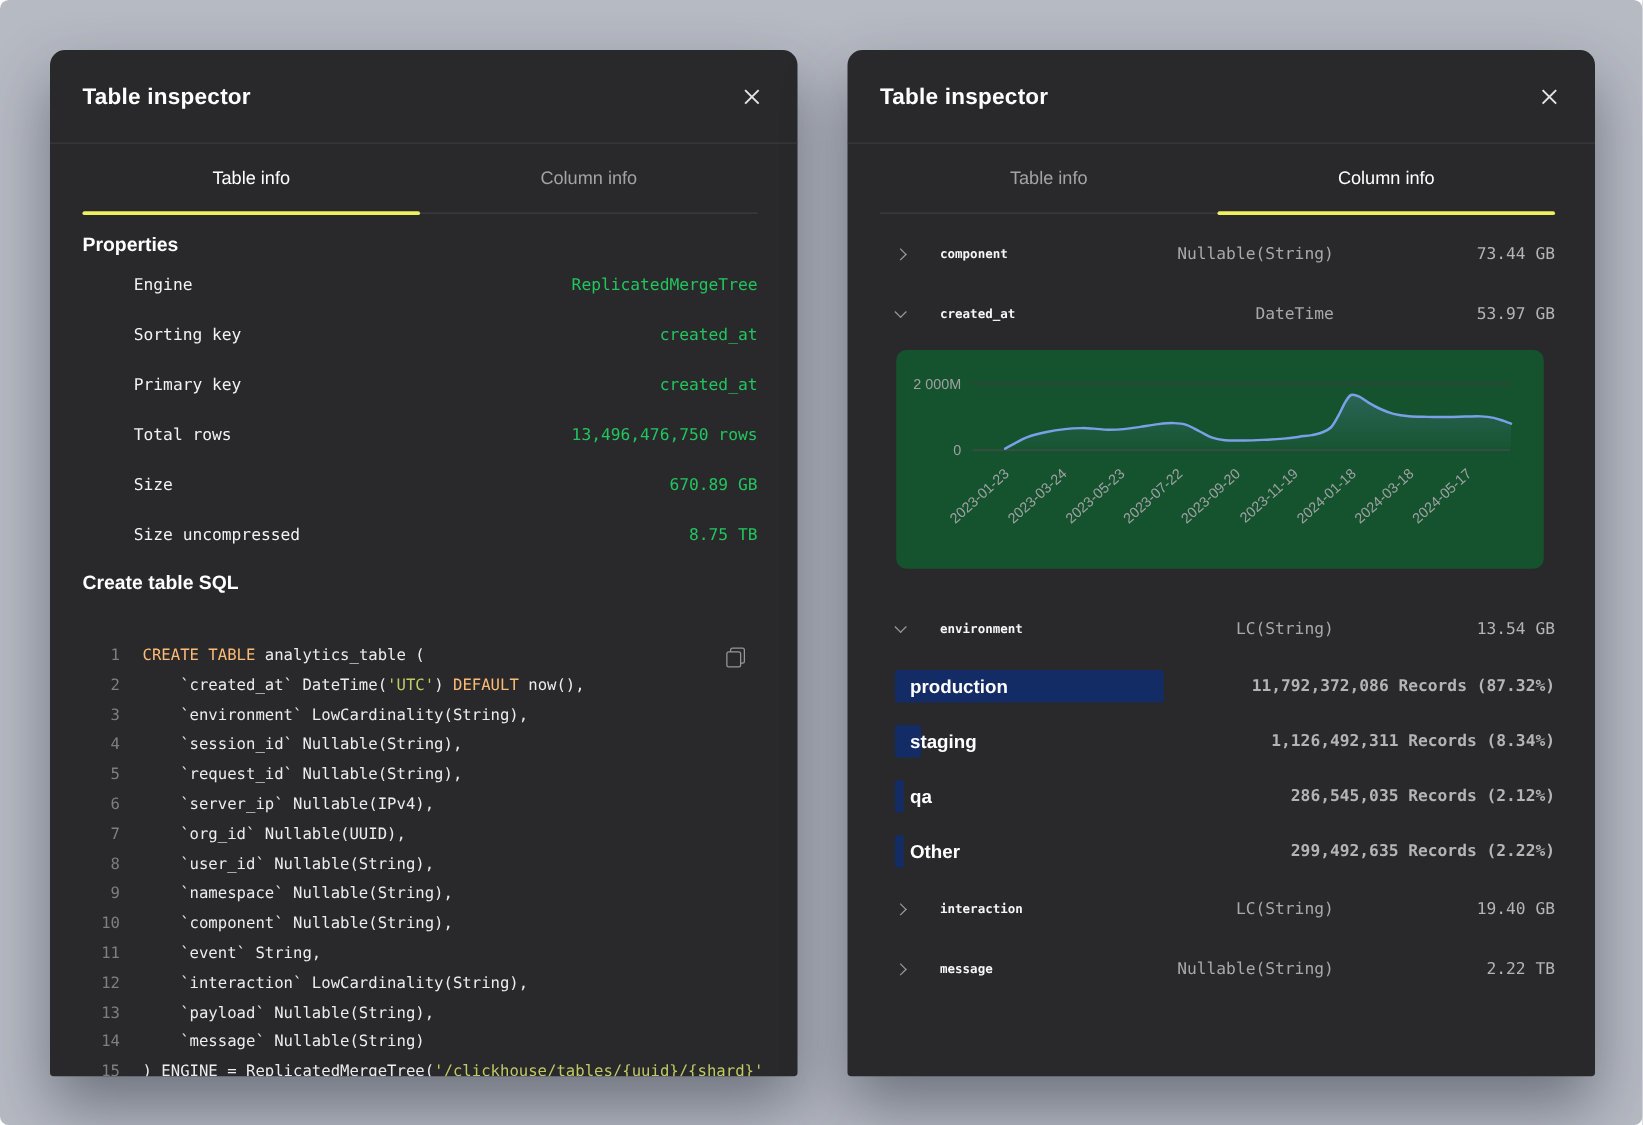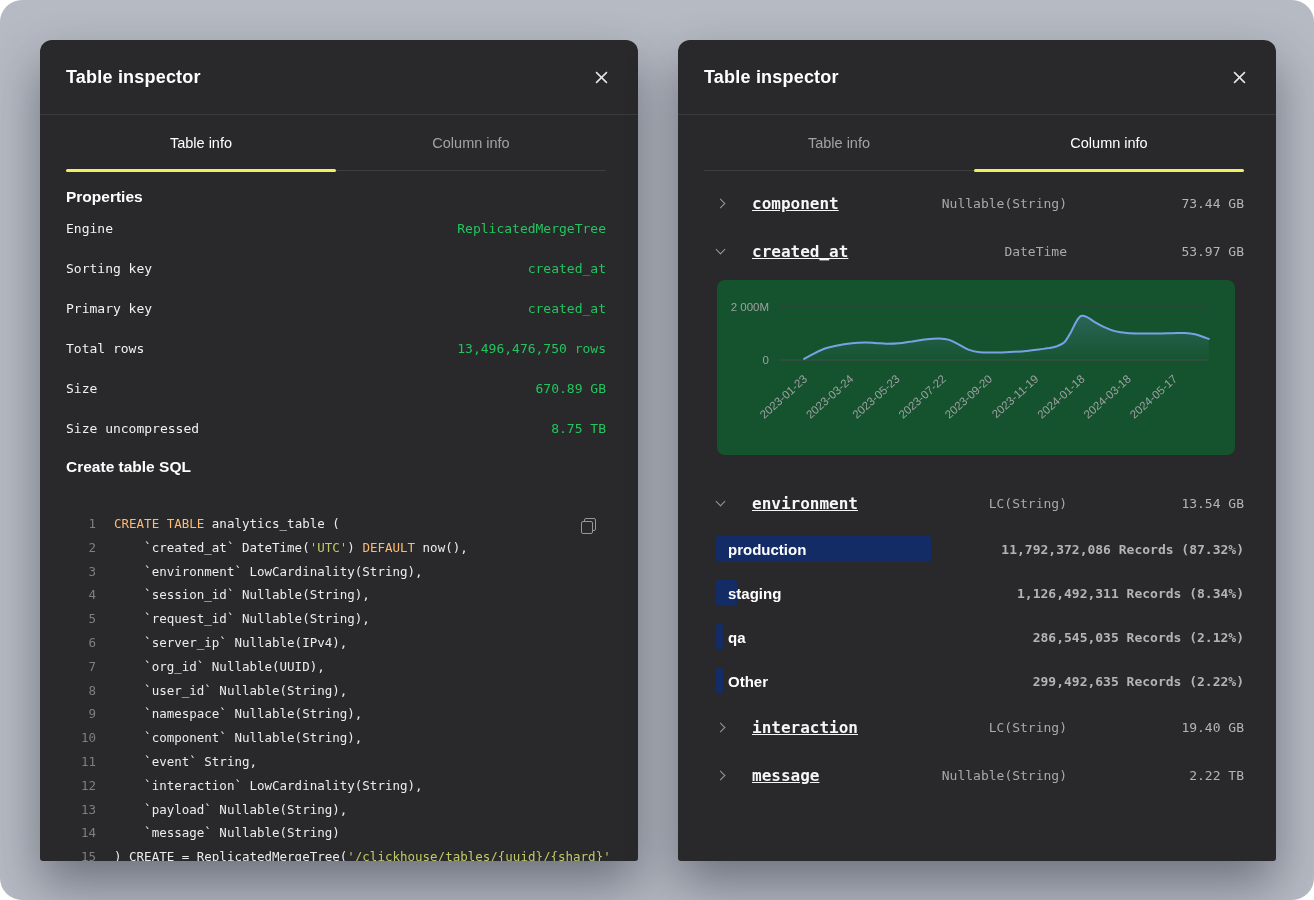--- a/index.html
+++ b/index.html
@@ -1,17 +1,17 @@
 <!DOCTYPE html>
 <html><head>
 <meta charset="utf-8">
 <style>
   * { box-sizing: border-box; margin: 0; padding: 0; }
   body { margin:0; background:#ffffff; font-family:"Liberation Sans", sans-serif; }
-  .canvas { position:relative; width:1314px; height:900px; background:#b6bac3; border-radius:22px; overflow:hidden; }
+  .canvas { position:relative; width:1314px; height:900px; background:#b6bac3; border-radius:7px; overflow:hidden; }
 
   .modal { position:absolute; top:40px; width:598px; height:821px; background:#29292b;
            border-radius:12px 12px 3px 3px; box-shadow:0 24px 50px rgba(25,30,45,.45);
            overflow:hidden; color:#ededee; }
   .modal.left { left:40px; }
   .modal.right { left:678px; }
 
   .modal-header { height:75px; display:flex; align-items:center; justify-content:space-between;
                   padding:0 22px 0 26px; border-bottom:1px solid #3a3a3d; }
   .modal-title { font-size:18px; font-weight:bold; color:#ffffff; letter-spacing:.2px; }
@@ -26,21 +26,21 @@
                        background:#eef060; border-radius:2px; }
 
   .panel-body { padding:0 32px 0 26px; }
 
   .section-heading { font-size:15.5px; font-weight:bold; color:#ffffff; line-height:22px; }
   .heading-props { margin-top:15px; }
   .heading-sql { margin-top:8px; }
 
   .prop-row { height:40px; display:flex; align-items:center; justify-content:space-between;
               font-family:"DejaVu Sans Mono", monospace; font-size:13px; }
-  .prop-label { color:#f2f2f3; font-weight:500; }
+  .prop-label { color:#f2f2f3; font-weight:500;margin-left:41px; }
   .prop-value { color:#22c55e; }
 
   .codeblock { position:relative; margin-top:34px; font-family:"DejaVu Sans Mono", monospace;
                font-size:12.5px; line-height:23.8px; color:#ececee; }
   .code-line { display:flex; white-space:pre; }
   .ln { width:30px; text-align:right; color:#7f7f82; flex:none; margin-right:18px; }
   .tok-keyword { color:#fdba74; }
   .tok-string  { color:#c0ca66; }
   .tok-plain   { color:#ececee; }
   .copy-btn { position:absolute; top:2px; right:6px; width:24px; height:24px; background:none; border:none;
@@ -54,22 +54,22 @@
   
   .col-row { height:48px; display:flex; align-items:center; position:relative;
              padding:0 32px 0 38px; cursor:pointer; }
   .col-row.first { margin-top:8px; }
   .col-row.after-gap { margin-top:11px; }
   .chev { width:8px; height:8px; flex:none; position:relative; }
   .chev::before { content:""; position:absolute; left:1px; top:1px; width:6px; height:6px;
                   border-top:1.6px solid #9a9a9d; border-right:1.6px solid #9a9a9d; }
   .chev.right::before { transform:rotate(45deg); }
   .chev.down::before  { transform:rotate(135deg); top:-1px; }
-  .col-name { margin-left:28px; font-family:"DejaVu Sans Mono", monospace; font-size:16px;
-              font-weight:bold; color:#f6f6f7;text-decoration:underline; }
+  .col-name { margin-left:28px; font-family:"DejaVu Sans Mono", monospace; font-size:10px;
+              font-weight:bold; color:#f6f6f7; }
   .col-type { position:absolute; right:209px; font-family:"DejaVu Sans Mono", monospace;
               font-size:13px; color:#a9a9ac; }
   .col-size { margin-left:auto; font-family:"DejaVu Sans Mono", monospace; font-size:13px; color:#b4b4b7; }
 
   .chart-card { margin:5px 41px 24px 39px; height:175px; background:#14532d; border-radius:8px; }
   .chart-card svg { display:block; width:100%; height:100%; overflow:visible; }
   .tick-text { font-family:"Liberation Sans", sans-serif; font-size:11.5px; fill:#9fa0a4; }
 
   .env-group { margin-bottom:0;font-weight:bold; }
   .env-row { height:44px; display:flex; align-items:center; position:relative; padding:0 32px 0 38px; }
@@ -141,21 +141,21 @@
             <div class="code-line"><span class="ln">5</span><span class="code-text"><span class="tok-plain">    `request_id` Nullable(String),</span></span></div>
             <div class="code-line"><span class="ln">6</span><span class="code-text"><span class="tok-plain">    `server_ip` Nullable(IPv4),</span></span></div>
             <div class="code-line"><span class="ln">7</span><span class="code-text"><span class="tok-plain">    `org_id` Nullable(UUID),</span></span></div>
             <div class="code-line"><span class="ln">8</span><span class="code-text"><span class="tok-plain">    `user_id` Nullable(String),</span></span></div>
             <div class="code-line"><span class="ln">9</span><span class="code-text"><span class="tok-plain">    `namespace` Nullable(String),</span></span></div>
             <div class="code-line"><span class="ln">10</span><span class="code-text"><span class="tok-plain">    `component` Nullable(String),</span></span></div>
             <div class="code-line"><span class="ln">11</span><span class="code-text"><span class="tok-plain">    `event` String,</span></span></div>
             <div class="code-line"><span class="ln">12</span><span class="code-text"><span class="tok-plain">    `interaction` LowCardinality(String),</span></span></div>
             <div class="code-line"><span class="ln">13</span><span class="code-text"><span class="tok-plain">    `payload` Nullable(String),</span></span></div>
             <div class="code-line"><span class="ln">14</span><span class="code-text"><span class="tok-plain">    `message` Nullable(String)</span></span></div>
-            <div class="code-line"><span class="ln">15</span><span class="code-text"><span class="tok-plain">) CREATE = ReplicatedMergeTree(</span><span class="tok-string">'/clickhouse/tables/{uuid}/{shard}'</span></span></div>
+            <div class="code-line"><span class="ln">15</span><span class="code-text"><span class="tok-plain">) ENGINE = ReplicatedMergeTree(</span><span class="tok-string">'/clickhouse/tables/{uuid}/{shard}'</span></span></div>
           </div>
       </div>
     </div>
   </section>
 
   <section class="modal right">
     <header class="modal-header">
       <div class="modal-title">Table inspector</div>
       <button class="close-btn">
         <svg width="13" height="13" viewBox="0 0 12 12">

